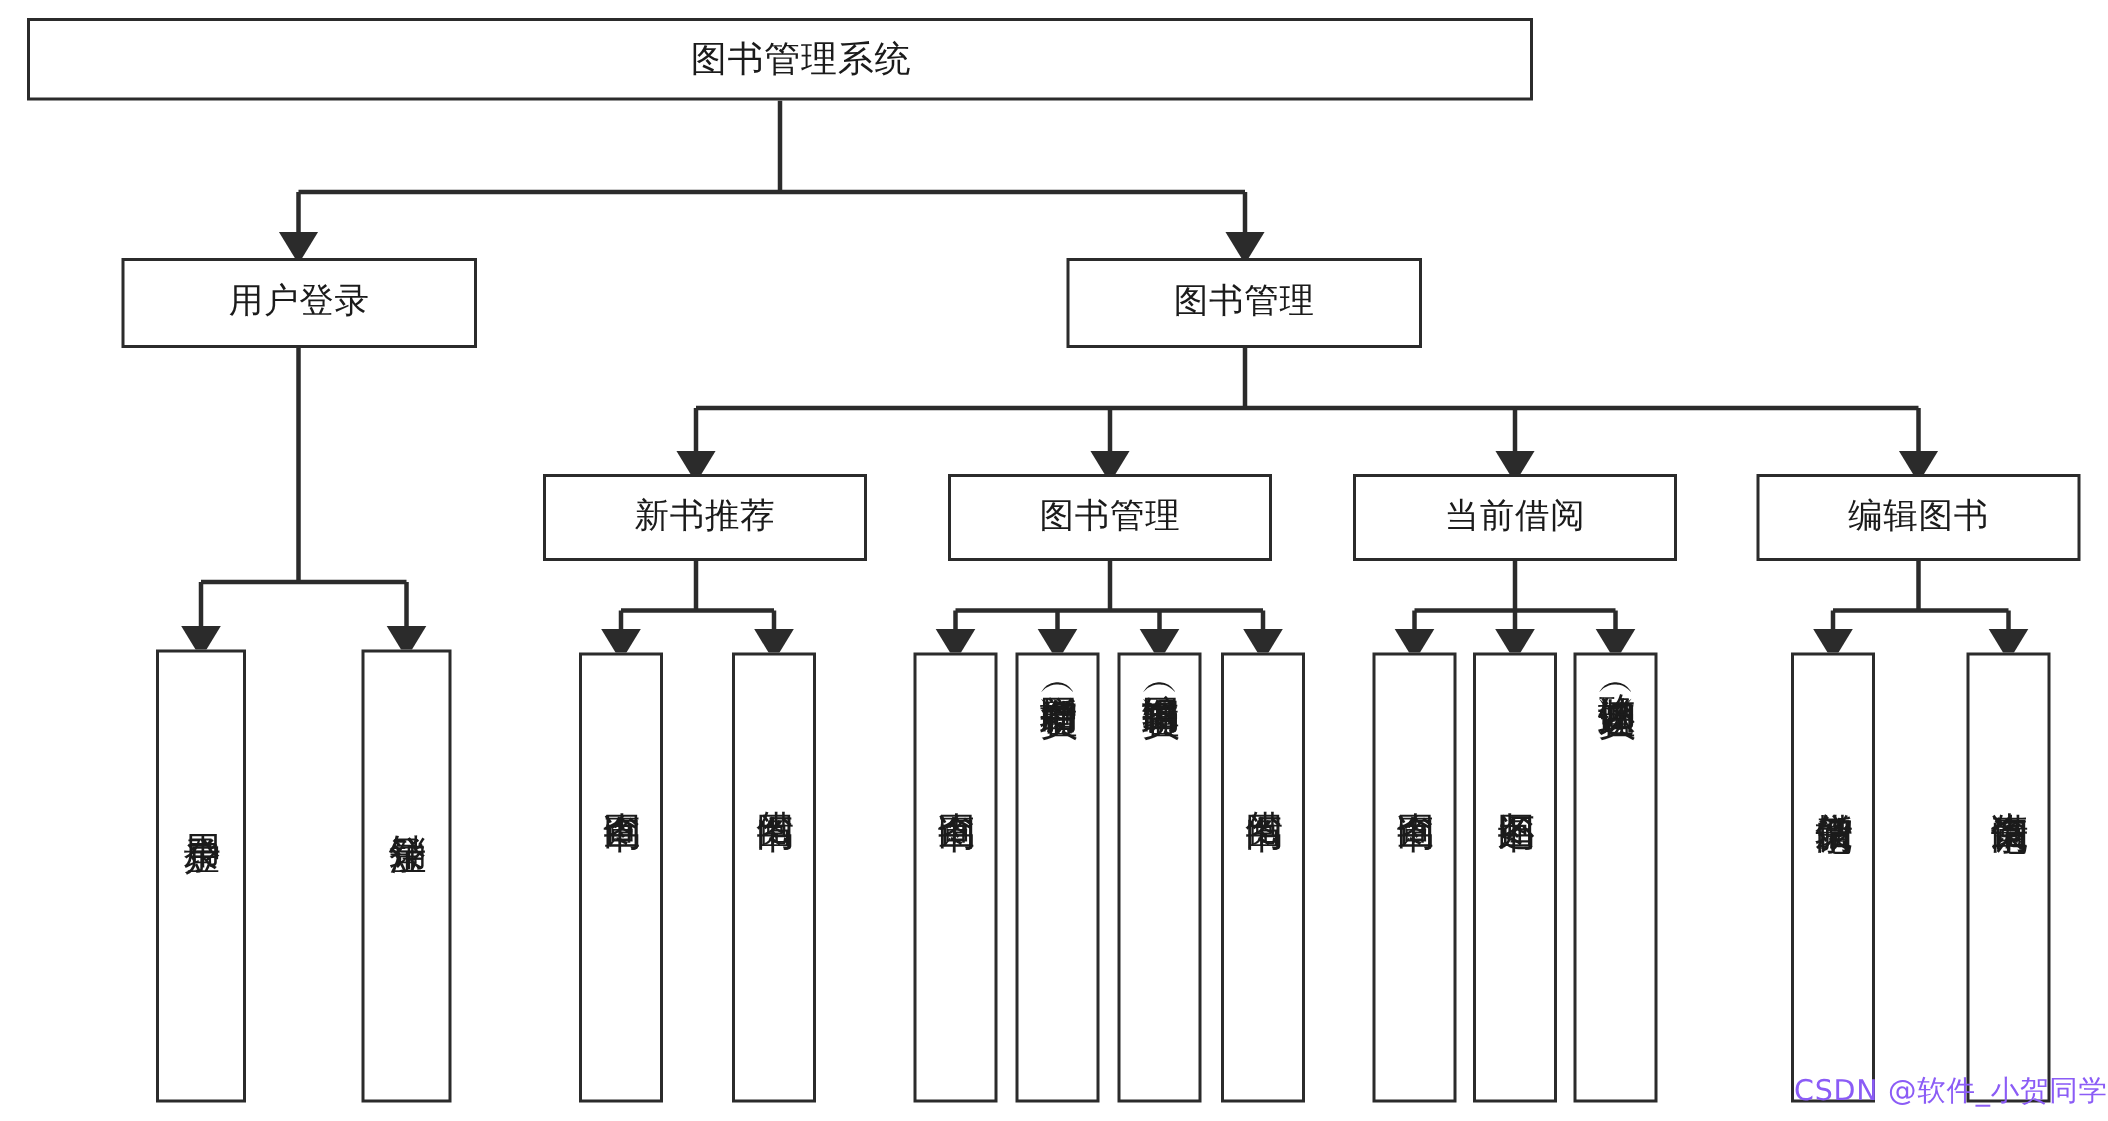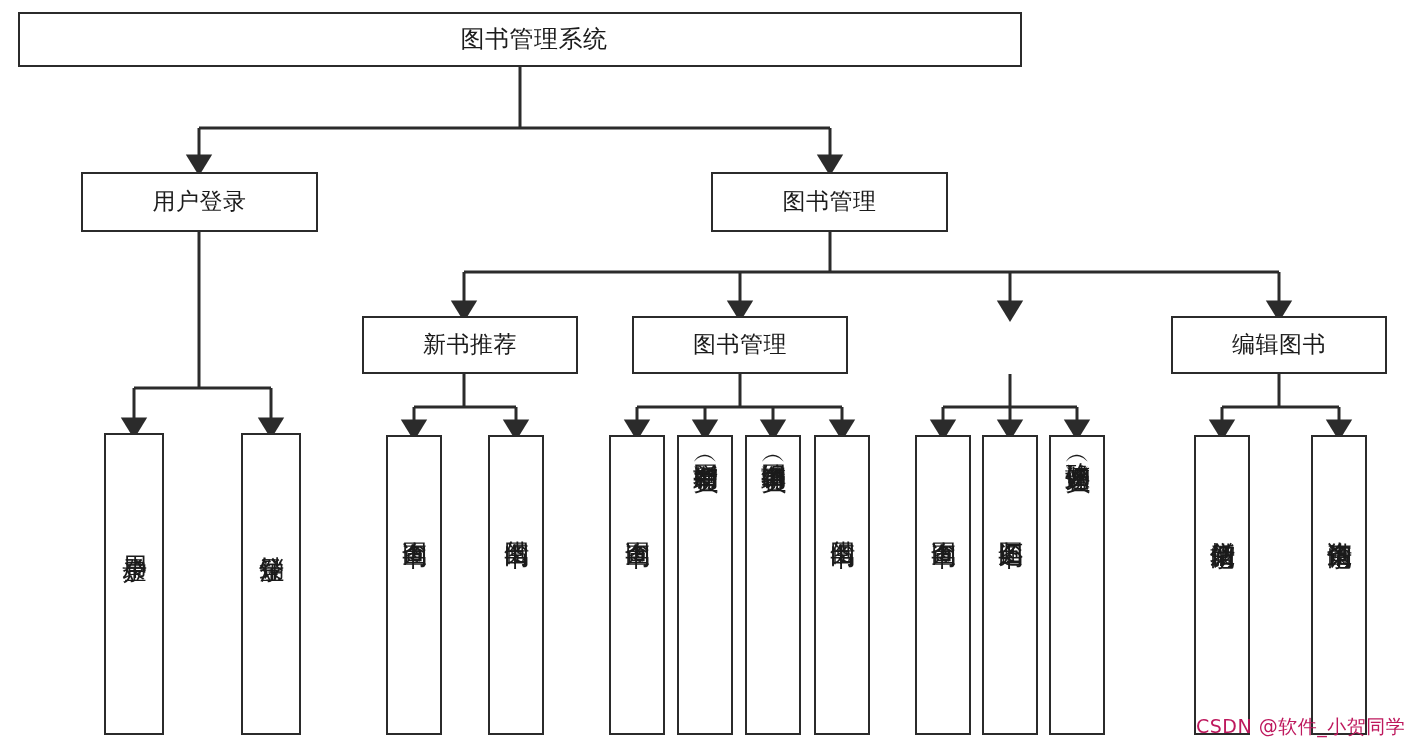--- a/index.html
+++ b/index.html
@@ -68,21 +68,21 @@
   }
   .node.vert.mid .node-label {
     margin-top: 78px;
   }
   .node.vert.mid2 .node-label {
     margin-top: 95px;
   }
   .watermark {
     position: absolute;
     font-size: 19px;
-    color: #be185d;
+    color: #8b5cf6;
     white-space: nowrap;
     letter-spacing: 0.5px;
   }
 </style>
 </head>
 <body>
 
 <div id="canvas">
 
   <svg id="edges" viewBox="0 0 1405 747" xmlns="http://www.w3.org/2000/svg">
@@ -145,20 +145,23 @@
   <div class="node horiz" style="left:711px; top:172px; width:237px; height:60px;">
     <span class="node-label">图书管理</span>
   </div>
 
   <div class="node horiz" style="left:362px; top:316px; width:216px; height:58px;align-items:center;">
     <span class="node-label">新书推荐</span>
   </div>
   <div class="node horiz" style="left:632px; top:316px; width:216px; height:58px;">
     <span class="node-label">图书管理</span>
   </div>
+  <div class="node horiz" style="left:902px; top:316px; width:216px; height:58px;">
+    <span class="node-label">当前借阅</span>
+  </div>
   <div class="node horiz" style="left:1171px; top:316px; width:216px; height:58px;">
     <span class="node-label">编辑图书</span>
   </div>
 
   <div class="node vert mid2" style="left:104px; top:433px; width:60px; height:302px;">
     <span class="node-label">用户登录</span>
   </div>
   <div class="node vert mid2" style="left:241px; top:433px; width:60px; height:302px;">
     <span class="node-label">注销登录</span>
   </div>

